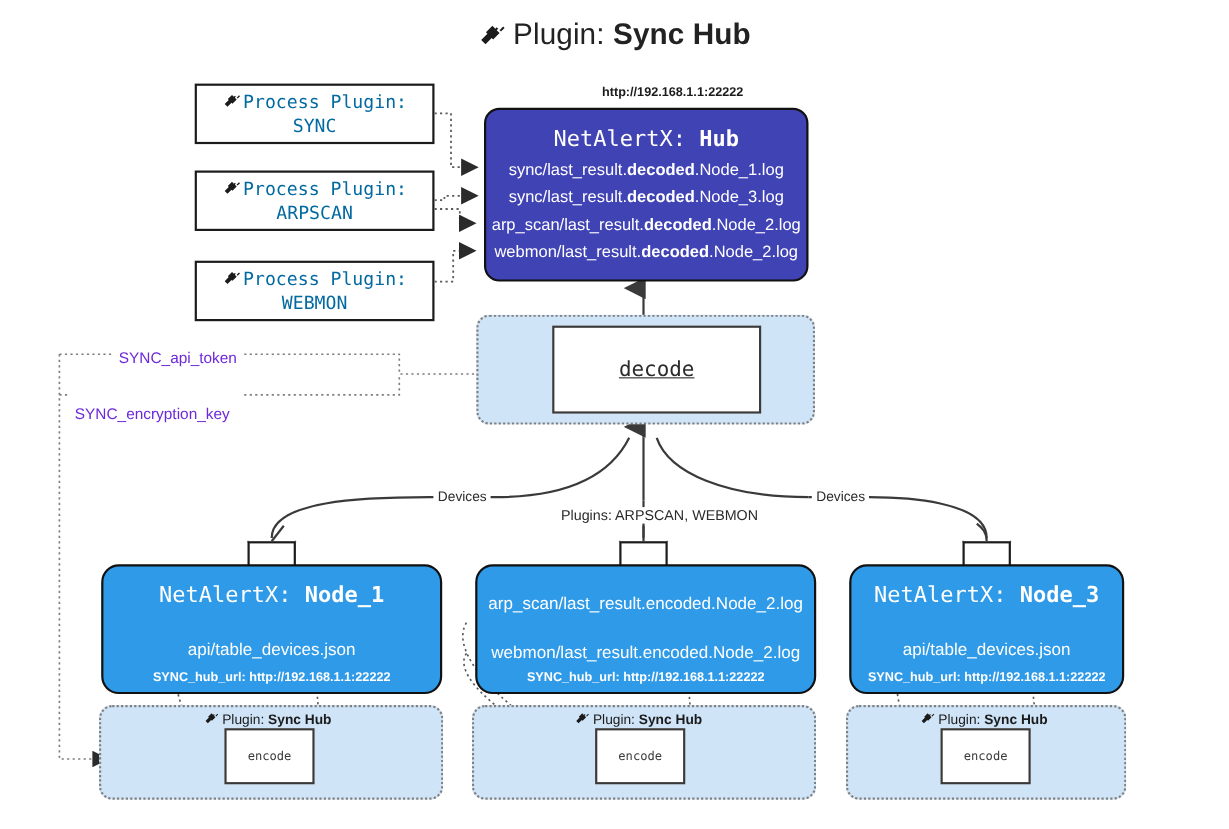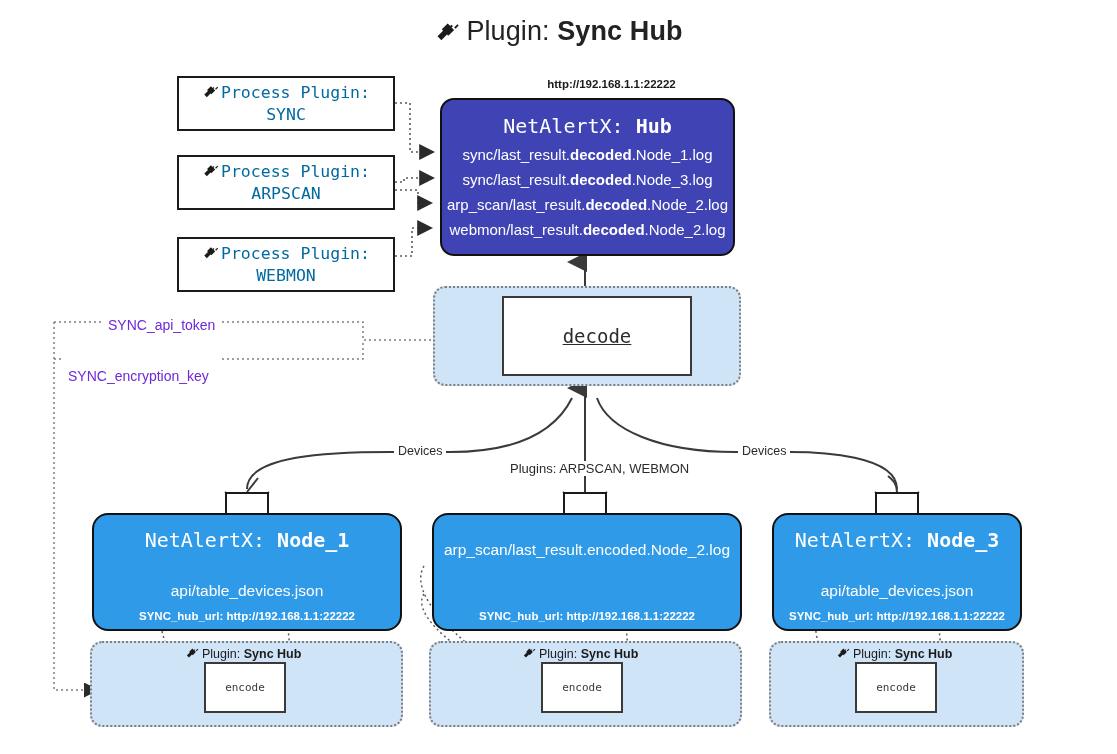--- a/index.html
+++ b/index.html
@@ -249,20 +249,21 @@
     </div>
     <div class="n-lines">
       <div>api/table_devices.json</div>
     </div>
     <div class="n-url">SYNC_hub_url: http://192.168.1.1:22222</div>
   </div>
 
   <div class="node" id="node2">
     <div class="n-lines">
       <div>arp_scan/last_result.encoded.Node_2.log</div>
+      <div>webmon/last_result.encoded.Node_2.log</div>
     </div>
     <div class="n-url">SYNC_hub_url: http://192.168.1.1:22222</div>
   </div>
 
   <div class="node" id="node3">
     <div class="n-title">
       <span>NetAlertX:</span> <b>Node_3</b>
     </div>
     <div class="n-lines">
       <div>api/table_devices.json</div>

